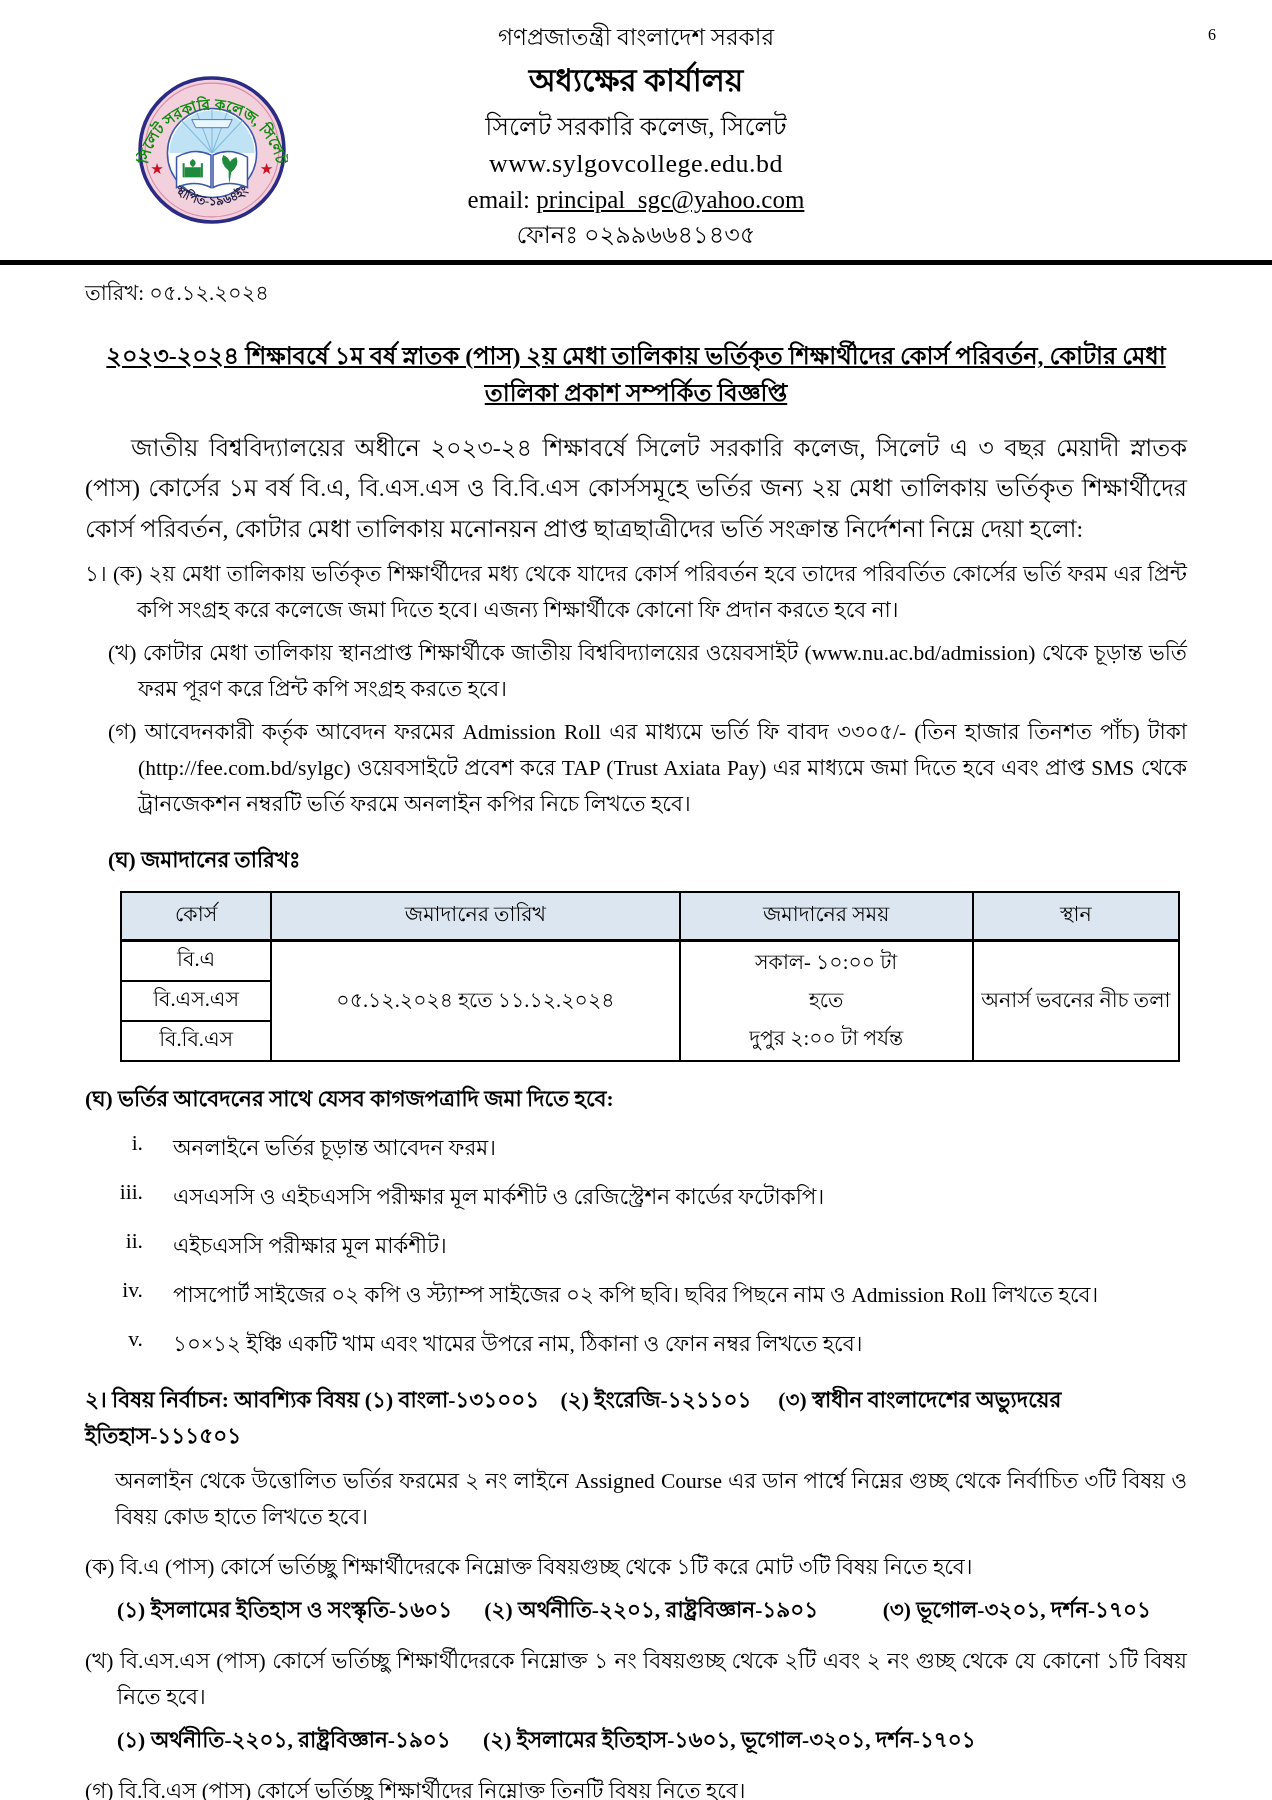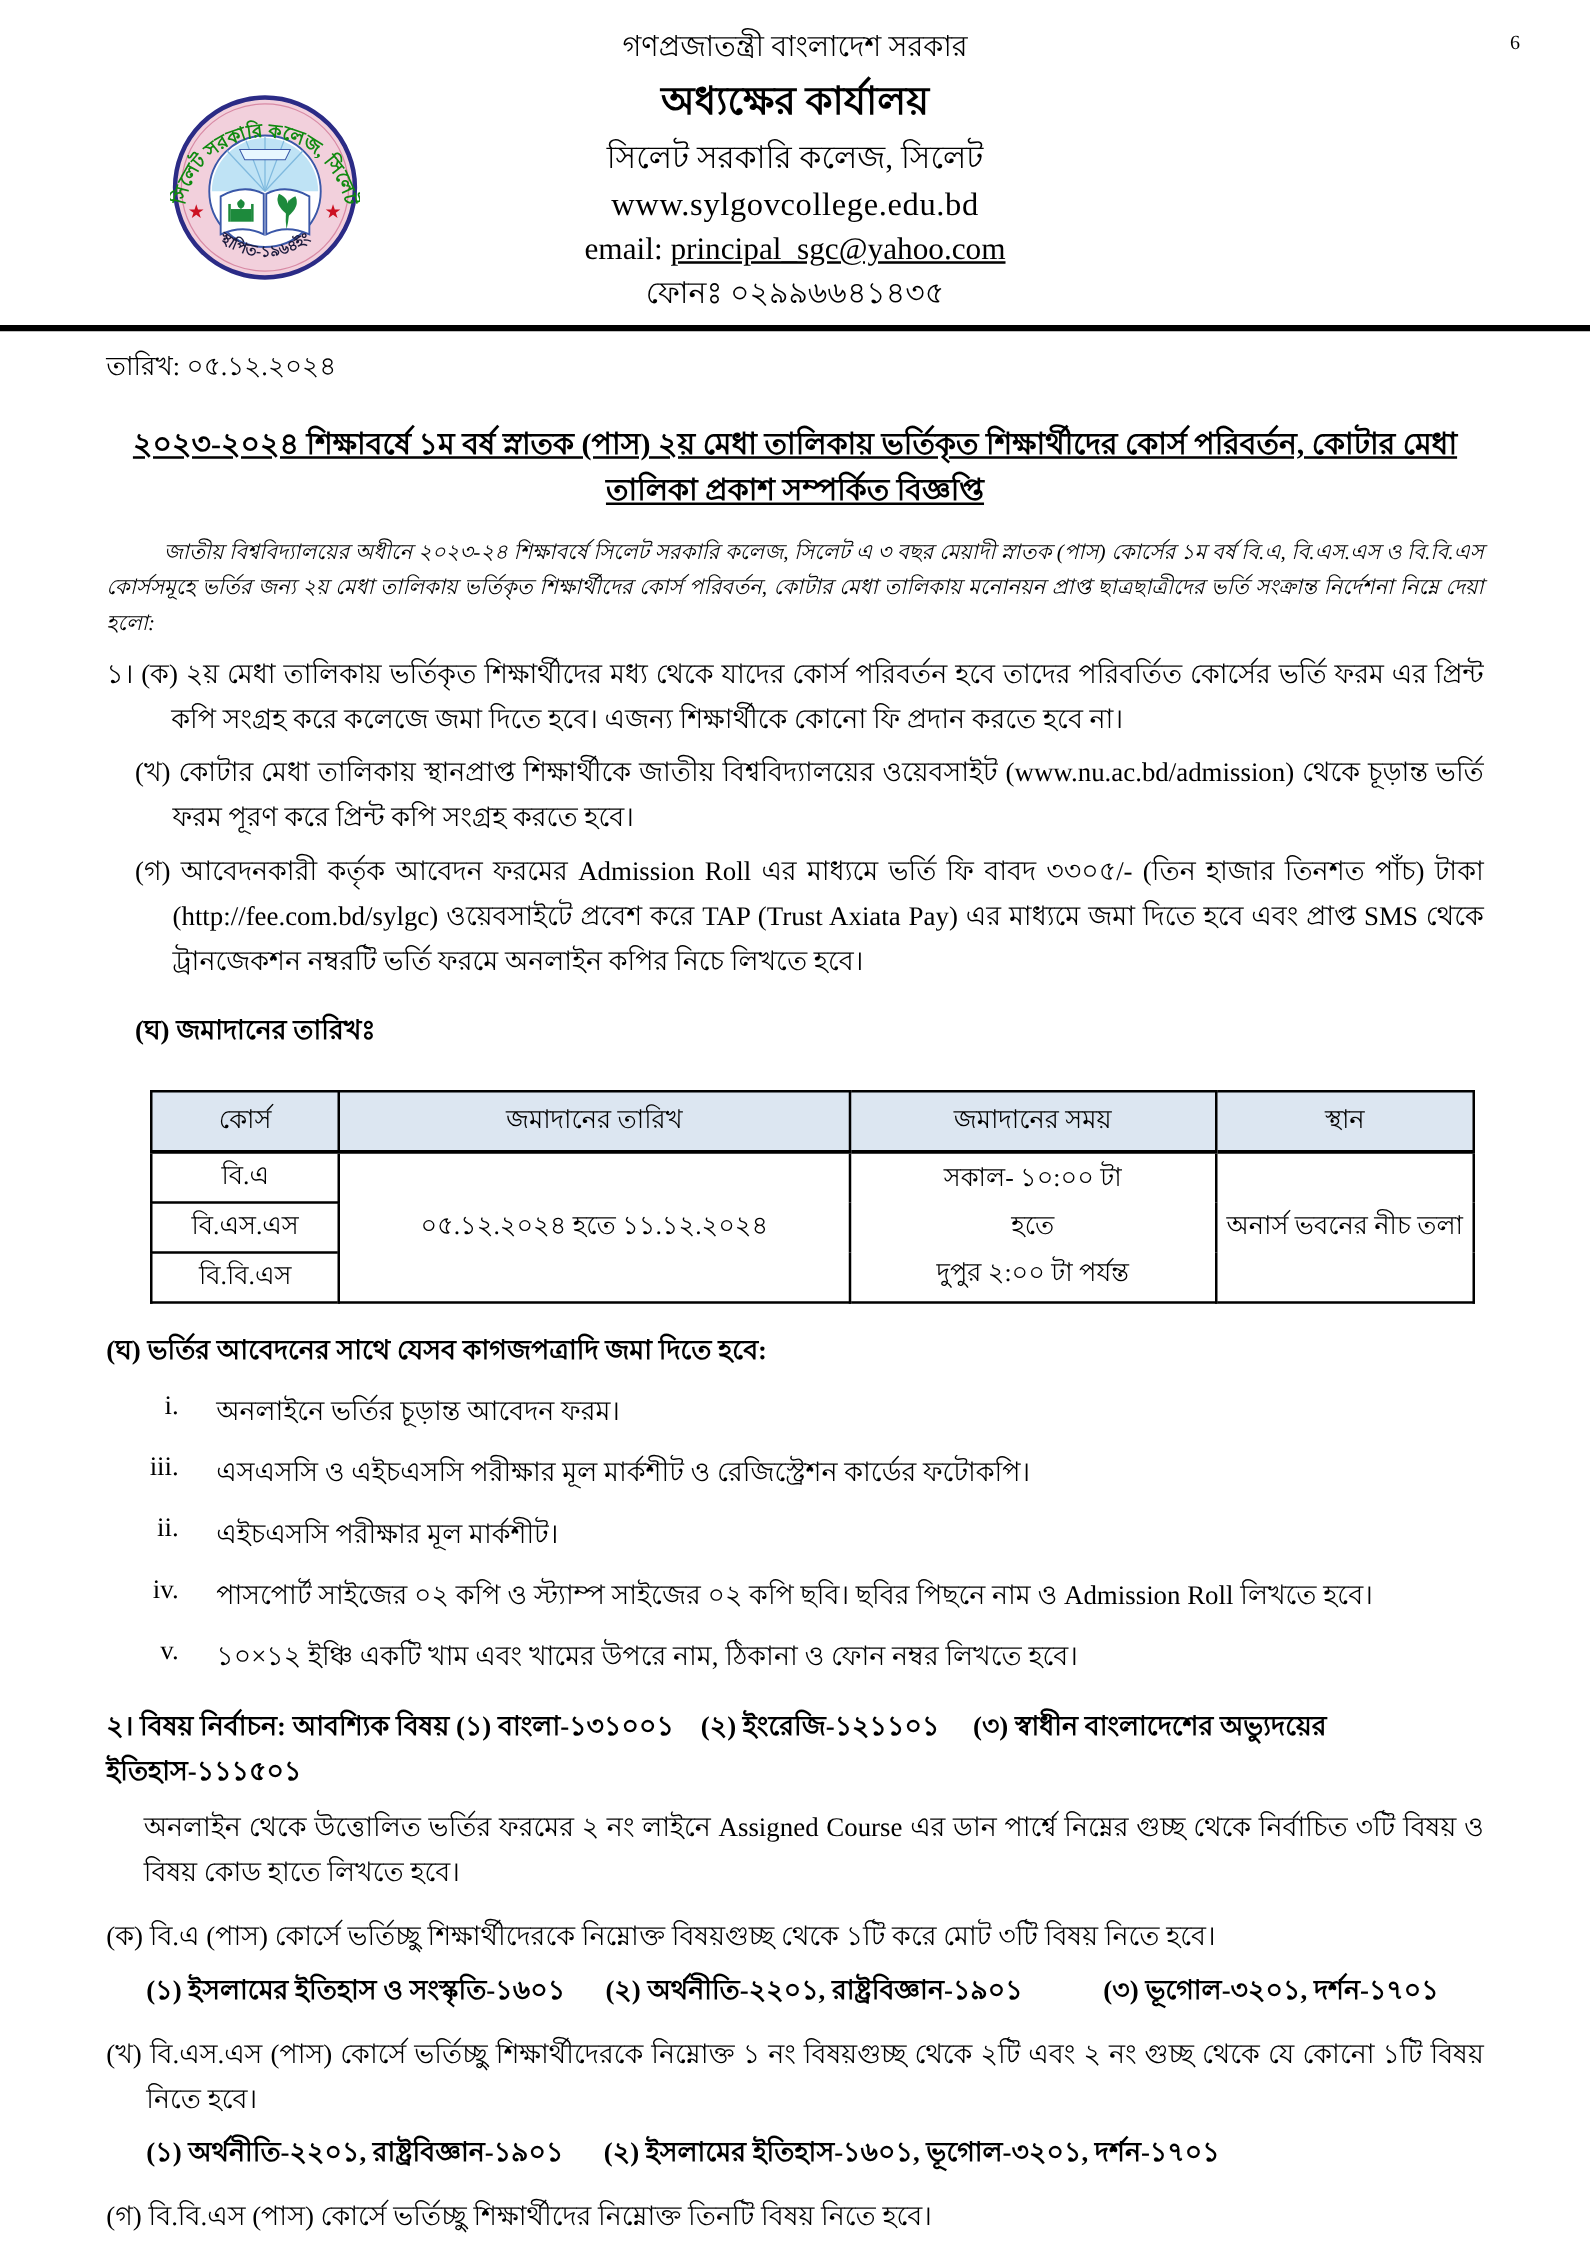--- a/index.html
+++ b/index.html
@@ -23,28 +23,28 @@
   .hdr .email{font-size:25px;margin-top:4px;}
   .hdr .email a{color:#000;text-decoration:underline;}
   .hdr .phone{font-size:24px;margin-top:4px;}
   .logo{position:absolute;left:136px;top:74px;width:152px;height:152px;}
   .rule{height:5px;background:#000;margin-top:10px;}
   
   .dateline{font-size:21px;margin-top:12px;}
   .title{ text-align:center;font-weight:bold;font-size:24px;line-height:1.55;margin-top:26px;}
   .title span{text-decoration:underline;}
   
-  .para{font-size:17px;line-height:1.68;text-align:justify;margin-top:16px;text-indent:46px;font-style:italic;}
+  .para{font-size:24px;line-height:1.68;text-align:justify;margin-top:16px;text-indent:46px;}
   .item{font-size:21.5px;line-height:1.68;text-align:justify;margin-top:7px;
         padding-left:52px;text-indent:-52px;}
   .item.sub{margin-left:23px;padding-left:30px;text-indent:-30px;}
   .b{font-weight:normal;}
   .heading{font-size:21.5px;font-weight:bold;margin-top:20px;}
   
-  table.sched{border-collapse:collapse;margin:29px 0 0 35px;width:1060px;
+  table.sched{border-collapse:collapse;margin:12px 0 0 35px;width:1060px;
               font-size:20.5px;text-align:center;padding-left:16px;}
   table.sched td,table.sched th{border:2px solid #000;padding:0 6px;}
   table.sched th{background:#dce6f1;font-weight:normal;height:46px;border-bottom:3px solid #000;}
   table.sched td{height:38px;}
   table.sched td.mrg{line-height:1.85;}
   
   .doc-row{display:flex;font-size:21.5px;margin-top:13px;}
   .doc-num{width:58px;text-align:right;flex:none;}
   .doc-txt{margin-left:30px;}
   

